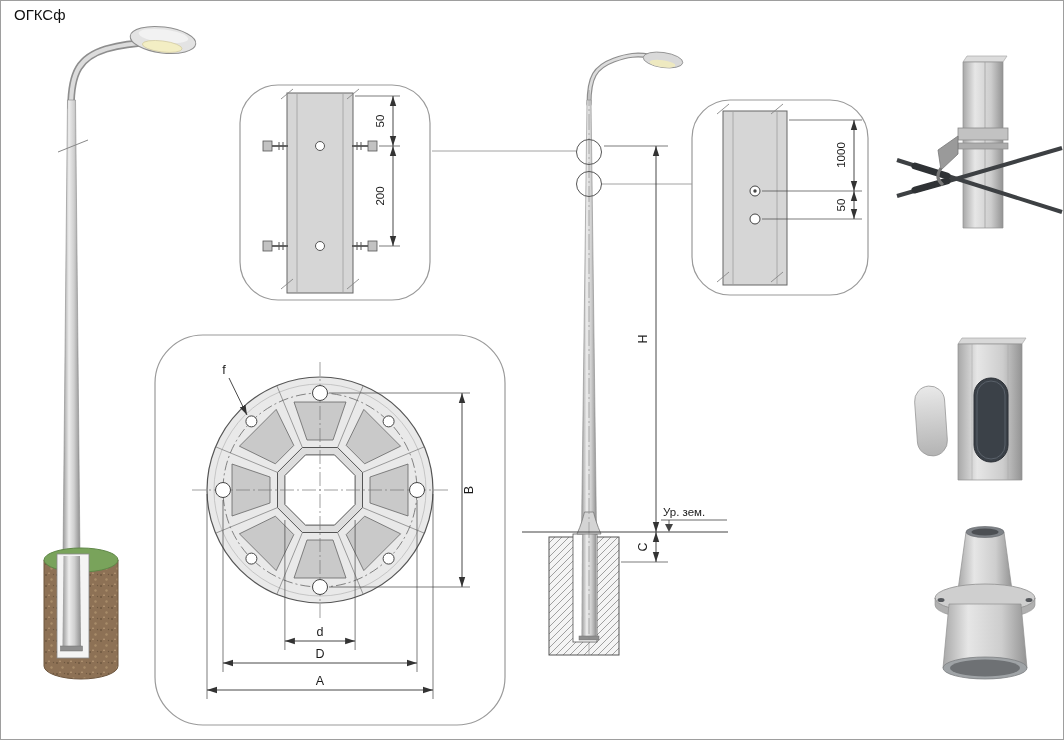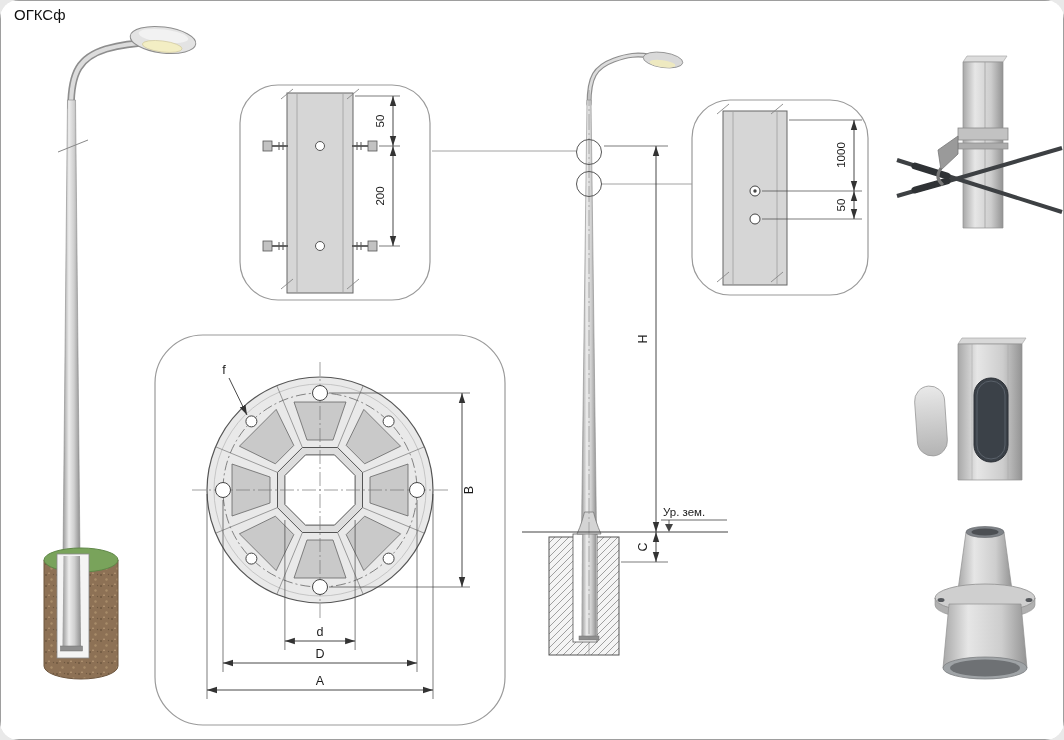--- a/index.html
+++ b/index.html
@@ -1,16 +1,16 @@
 <!DOCTYPE html>
 <html><head>
 <meta charset="utf-8">
 <style>
   html,body { margin:0; padding:0; background:#e9e9e9; }
-  .stage { position:relative; width:1064px; height:740px; background:#ffffff; overflow:hidden;border-radius:19px; }
+  .stage { position:relative; width:1064px; height:740px; background:#ffffff; overflow:hidden; }
   svg { display:block; }
   .lbl { font-family:"Liberation Sans", sans-serif; font-size:11.5px; fill:#1a1a1a; }
   .lbl-big { font-family:"Liberation Sans", sans-serif; font-size:12.5px; fill:#1a1a1a; }
   .title { font-family:"Liberation Sans", sans-serif; font-size:15px; fill:#111; }
   .dim { stroke:#333; stroke-width:0.9; fill:none; }
   .ext { stroke:#444; stroke-width:0.7; fill:none; }
   .thin { stroke:#777; stroke-width:0.7; fill:none; }
   .leader { stroke:#8a8a8a; stroke-width:0.8; fill:none; }
   .callout { fill:#ffffff; stroke:#9a9a9a; stroke-width:1.2; }
 </style>

